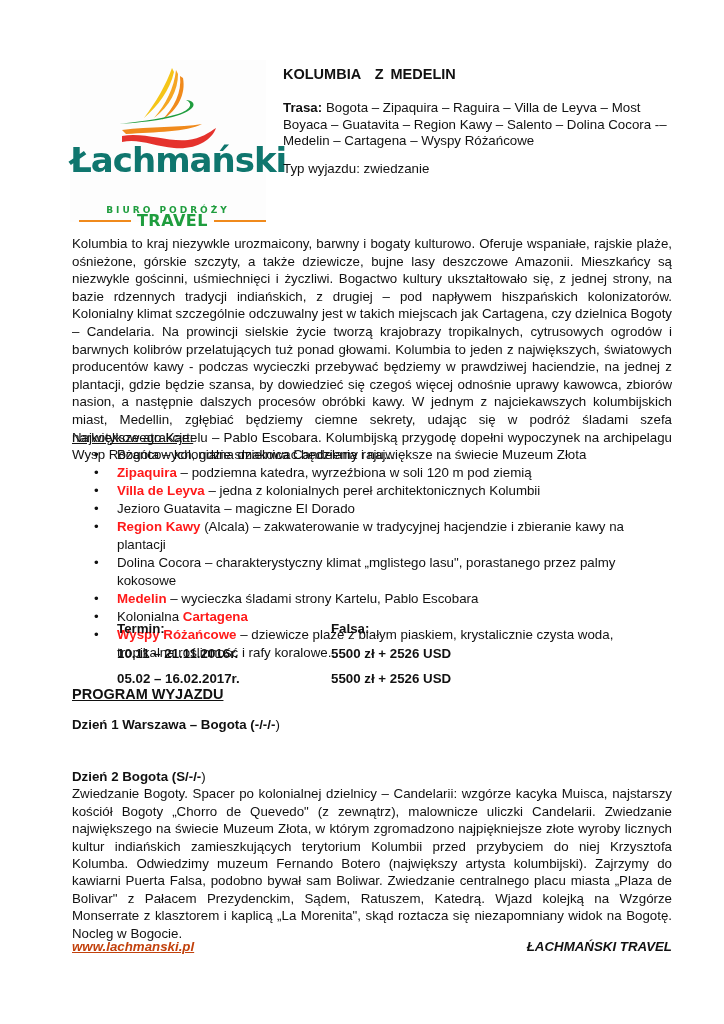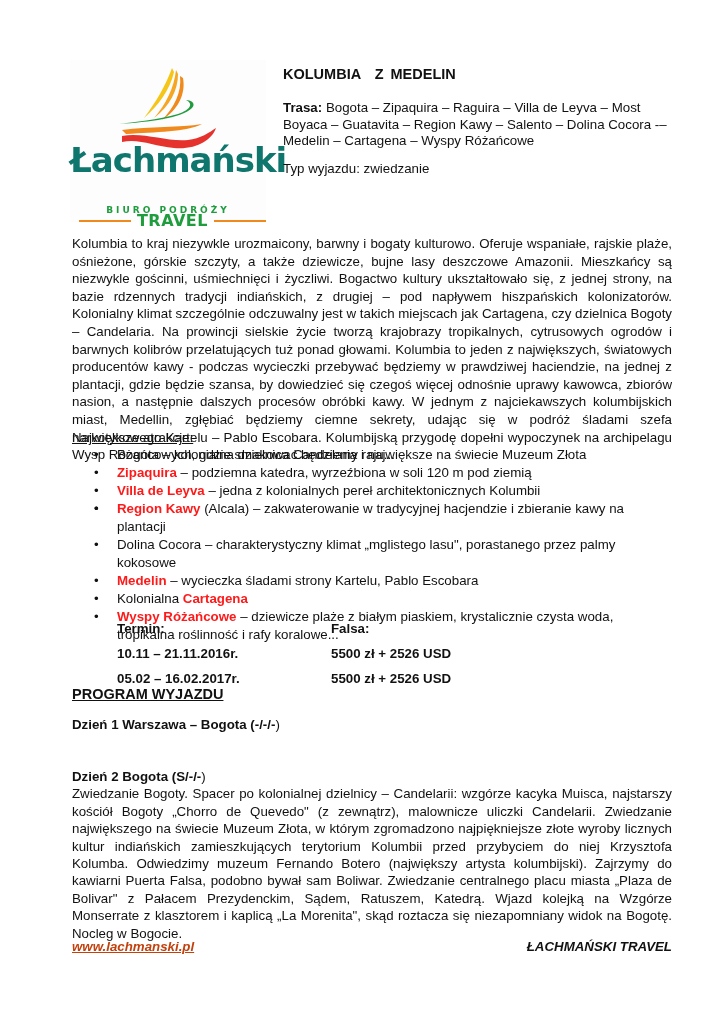--- a/index.html
+++ b/index.html
@@ -93,21 +93,21 @@
 </div>
 <div class="abs trip-type">Typ wyjazdu: zwiedzanie</div>
 
 <div class="abs intro">Kolumbia to kraj niezywkle urozmaicony, barwny i bogaty kulturowo. Oferuje wspaniałe, rajskie plaże, ośnieżone, górskie szczyty, a także dziewicze, bujne lasy deszczowe Amazonii. Mieszkańcy są niezwykle gościnni, uśmiechnięci i życzliwi. Bogactwo kultury ukształtowało się, z jednej strony, na bazie rdzennych tradycji indiańskich, z drugiej – pod napływem hiszpańskich kolonizatorów. Kolonialny klimat szczególnie odczuwalny jest w takich miejscach jak Cartagena, czy dzielnica Bogoty – Candelaria. Na prowincji sielskie życie tworzą krajobrazy tropikalnych, cytrusowych ogrodów i barwnych kolibrów przelatujących tuż ponad głowami. Kolumbia to jeden z największych, światowych producentów kawy - podczas wycieczki przebywać będziemy w prawdziwej haciendzie, na jednej z plantacji, gdzie będzie szansa, by dowiedzieć się czegoś więcej odnośnie uprawy kawowca, zbiorów nasion, a następnie dalszych procesów obróbki kawy. W jednym z najciekawszych kolumbijskich miast, Medellin, zgłębiać będziemy ciemne sekrety, udając się w podróż śladami szefa narkotykowego Kartelu – Pablo Escobara. Kolumbijską przygodę dopełni wypoczynek na archipelagu Wysp Różańcowych, gdzie smakować będziemy raju...</div>
 
 <div class="abs attr-head">Największe atrakcje:</div>
 <ul class="abs attr-list">
   <li><span class="bullet">•</span><span></span><span class="red"></span><span>Bogota – kolonialna dzielnica Candelaria i największe na świecie Muzeum Złota</span></li>
   <li><span class="bullet">•</span><span></span><span class="red">Zipaquira</span><span> – podziemna katedra, wyrzeźbiona w soli 120 m pod ziemią</span></li>
   <li><span class="bullet">•</span><span></span><span class="red">Villa de Leyva</span><span> – jedna z kolonialnych pereł architektonicznych Kolumbii</span></li>
-  <li><span class="bullet">•</span><span></span><span class="red"></span></li>
+  <li><span class="bullet">•</span><span></span><span class="red"></span><span>Jezioro Guatavita – magiczne El Dorado</span></li>
   <li><span class="bullet">•</span><span></span><span class="red">Region Kawy</span><span> (Alcala) – zakwaterowanie w tradycyjnej hacjendzie i zbieranie kawy na plantacji</span></li>
   <li><span class="bullet">•</span><span></span><span class="red"></span><span>Dolina Cocora – charakterystyczny klimat „mglistego lasu", porastanego przez palmy kokosowe</span></li>
   <li><span class="bullet">•</span><span></span><span class="red">Medelin</span><span> – wycieczka śladami strony Kartelu, Pablo Escobara</span></li>
   <li><span class="bullet">•</span><span>Kolonialna </span><span class="red">Cartagena</span><span></span></li>
   <li><span class="bullet">•</span><span></span><span class="red">Wyspy Różańcowe</span><span> – dziewicze plaże z białym piaskiem, krystalicznie czysta woda, tropikalna roślinność i rafy koralowe...</span></li>
 </ul>
 
 <div class="abs terms">
   <div class="row">
     <span class="c1">Termin:</span>

